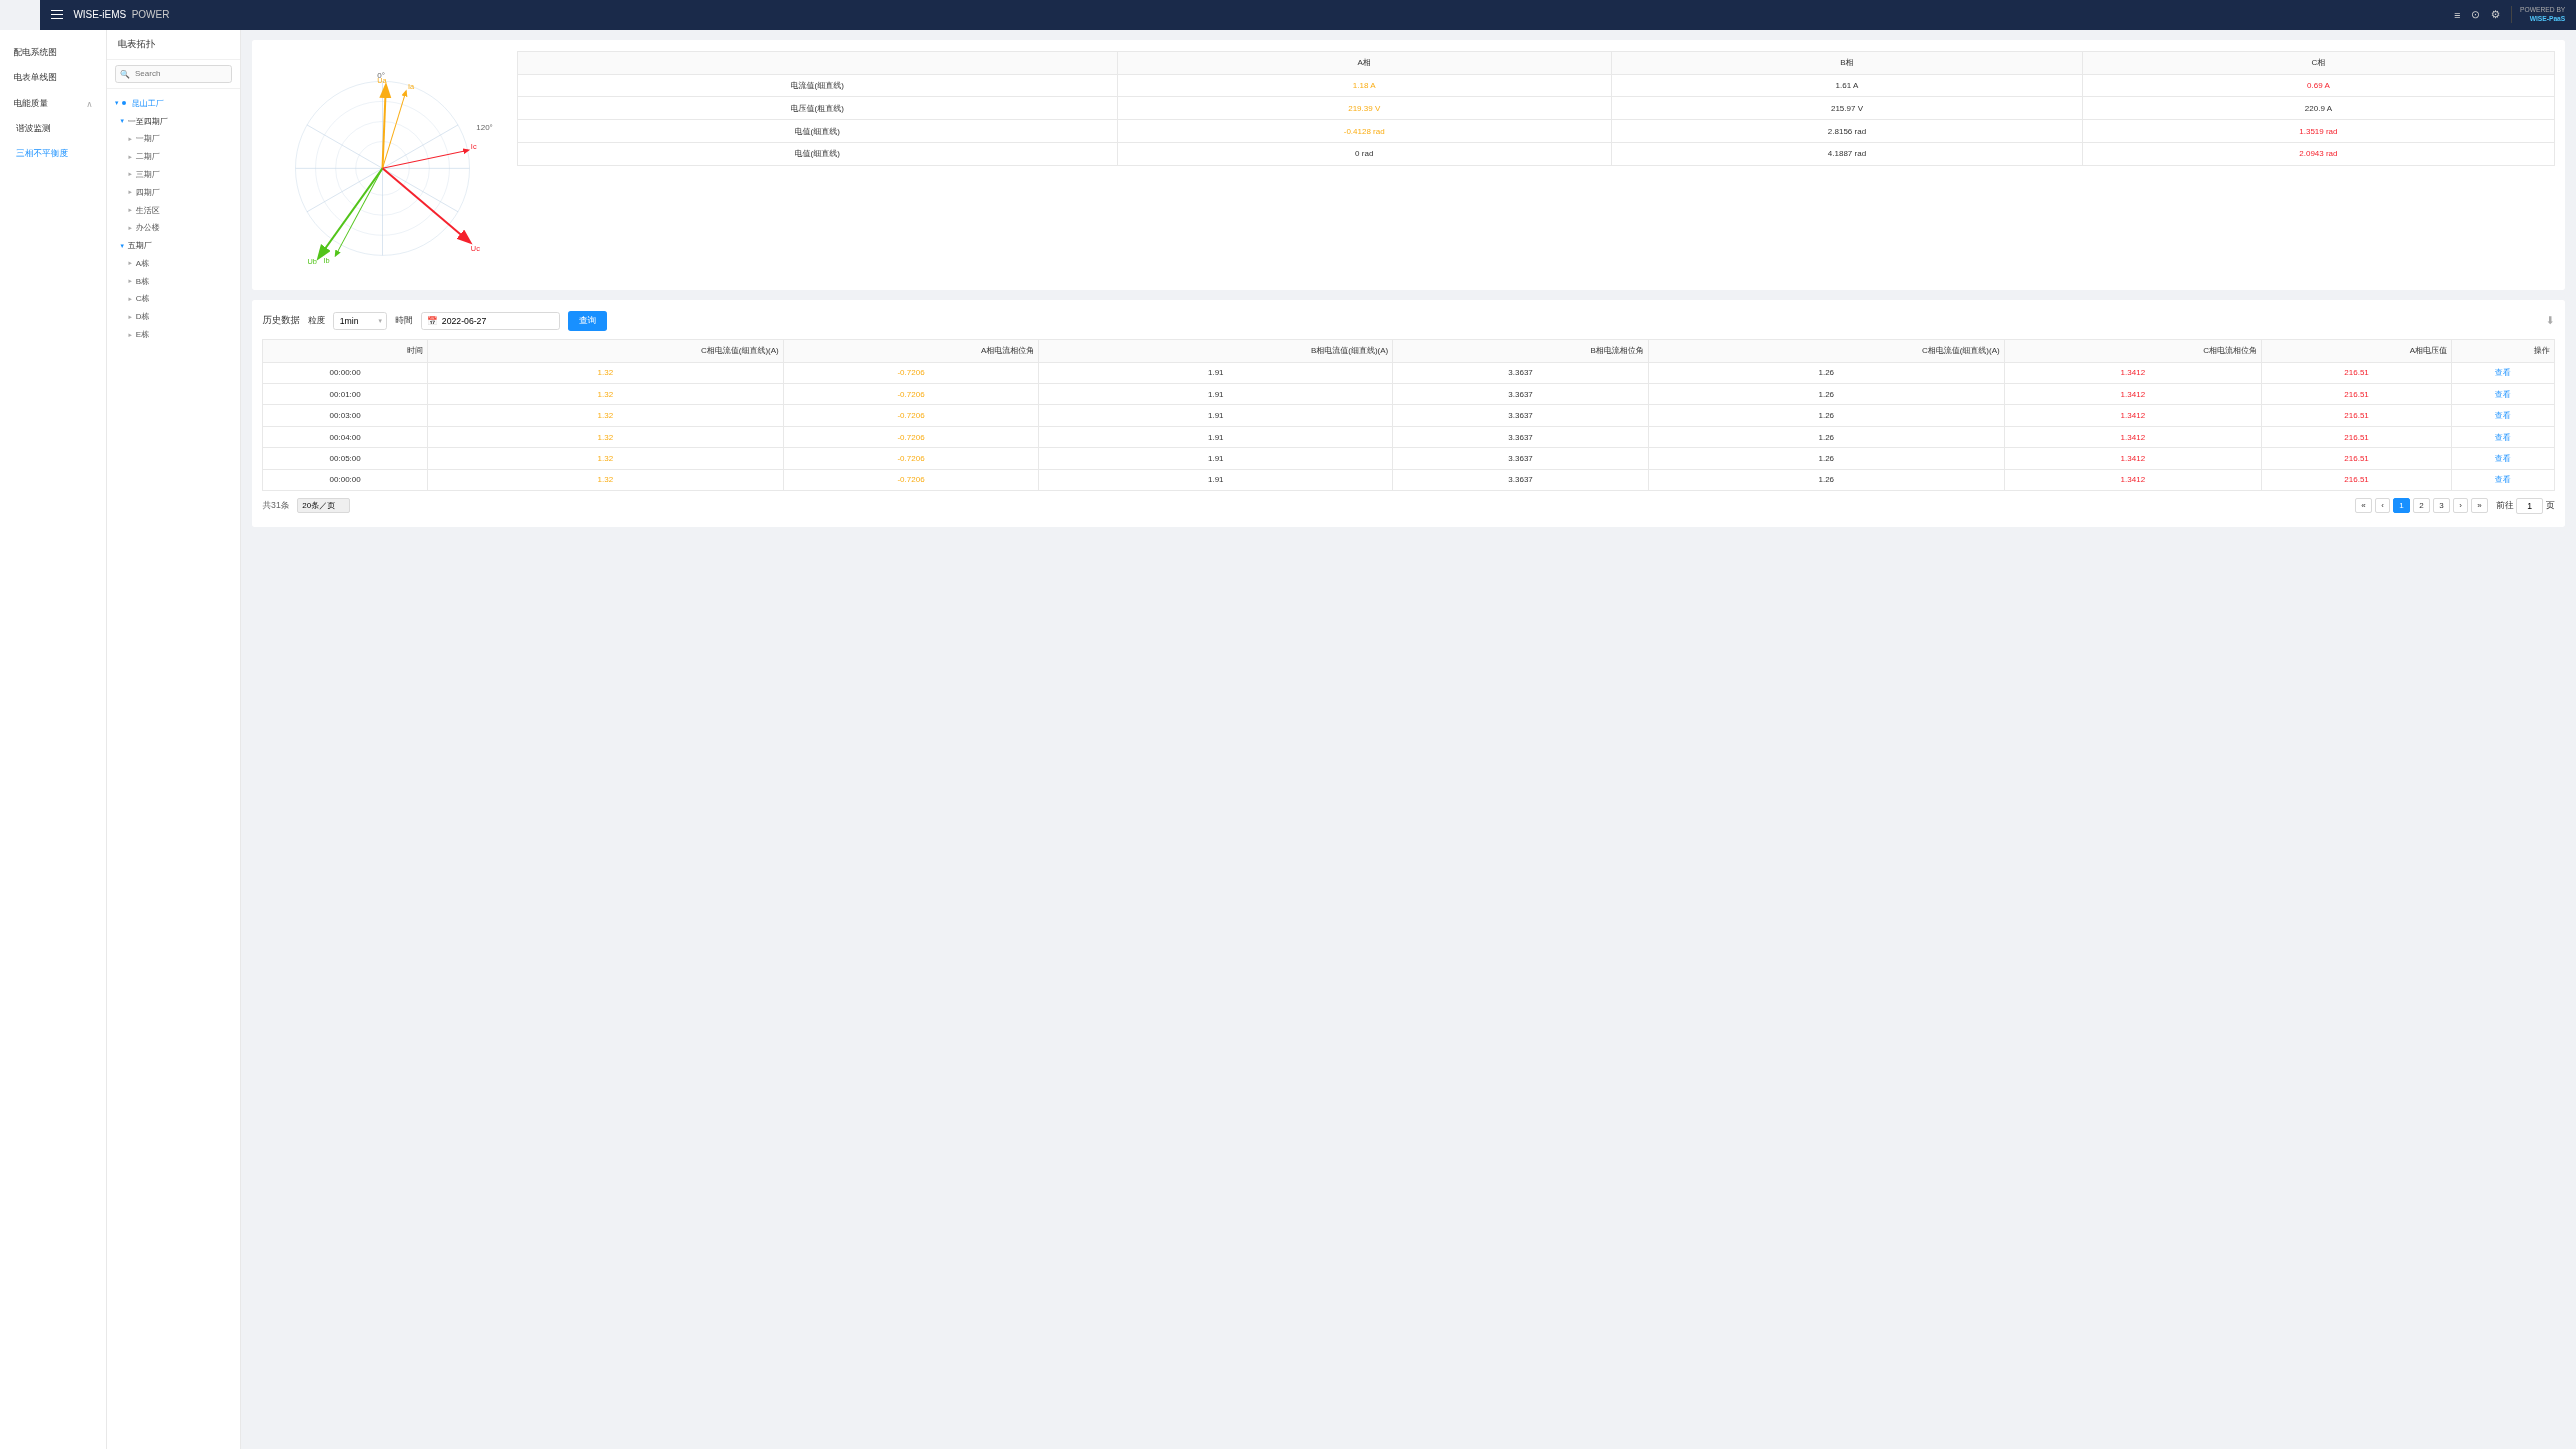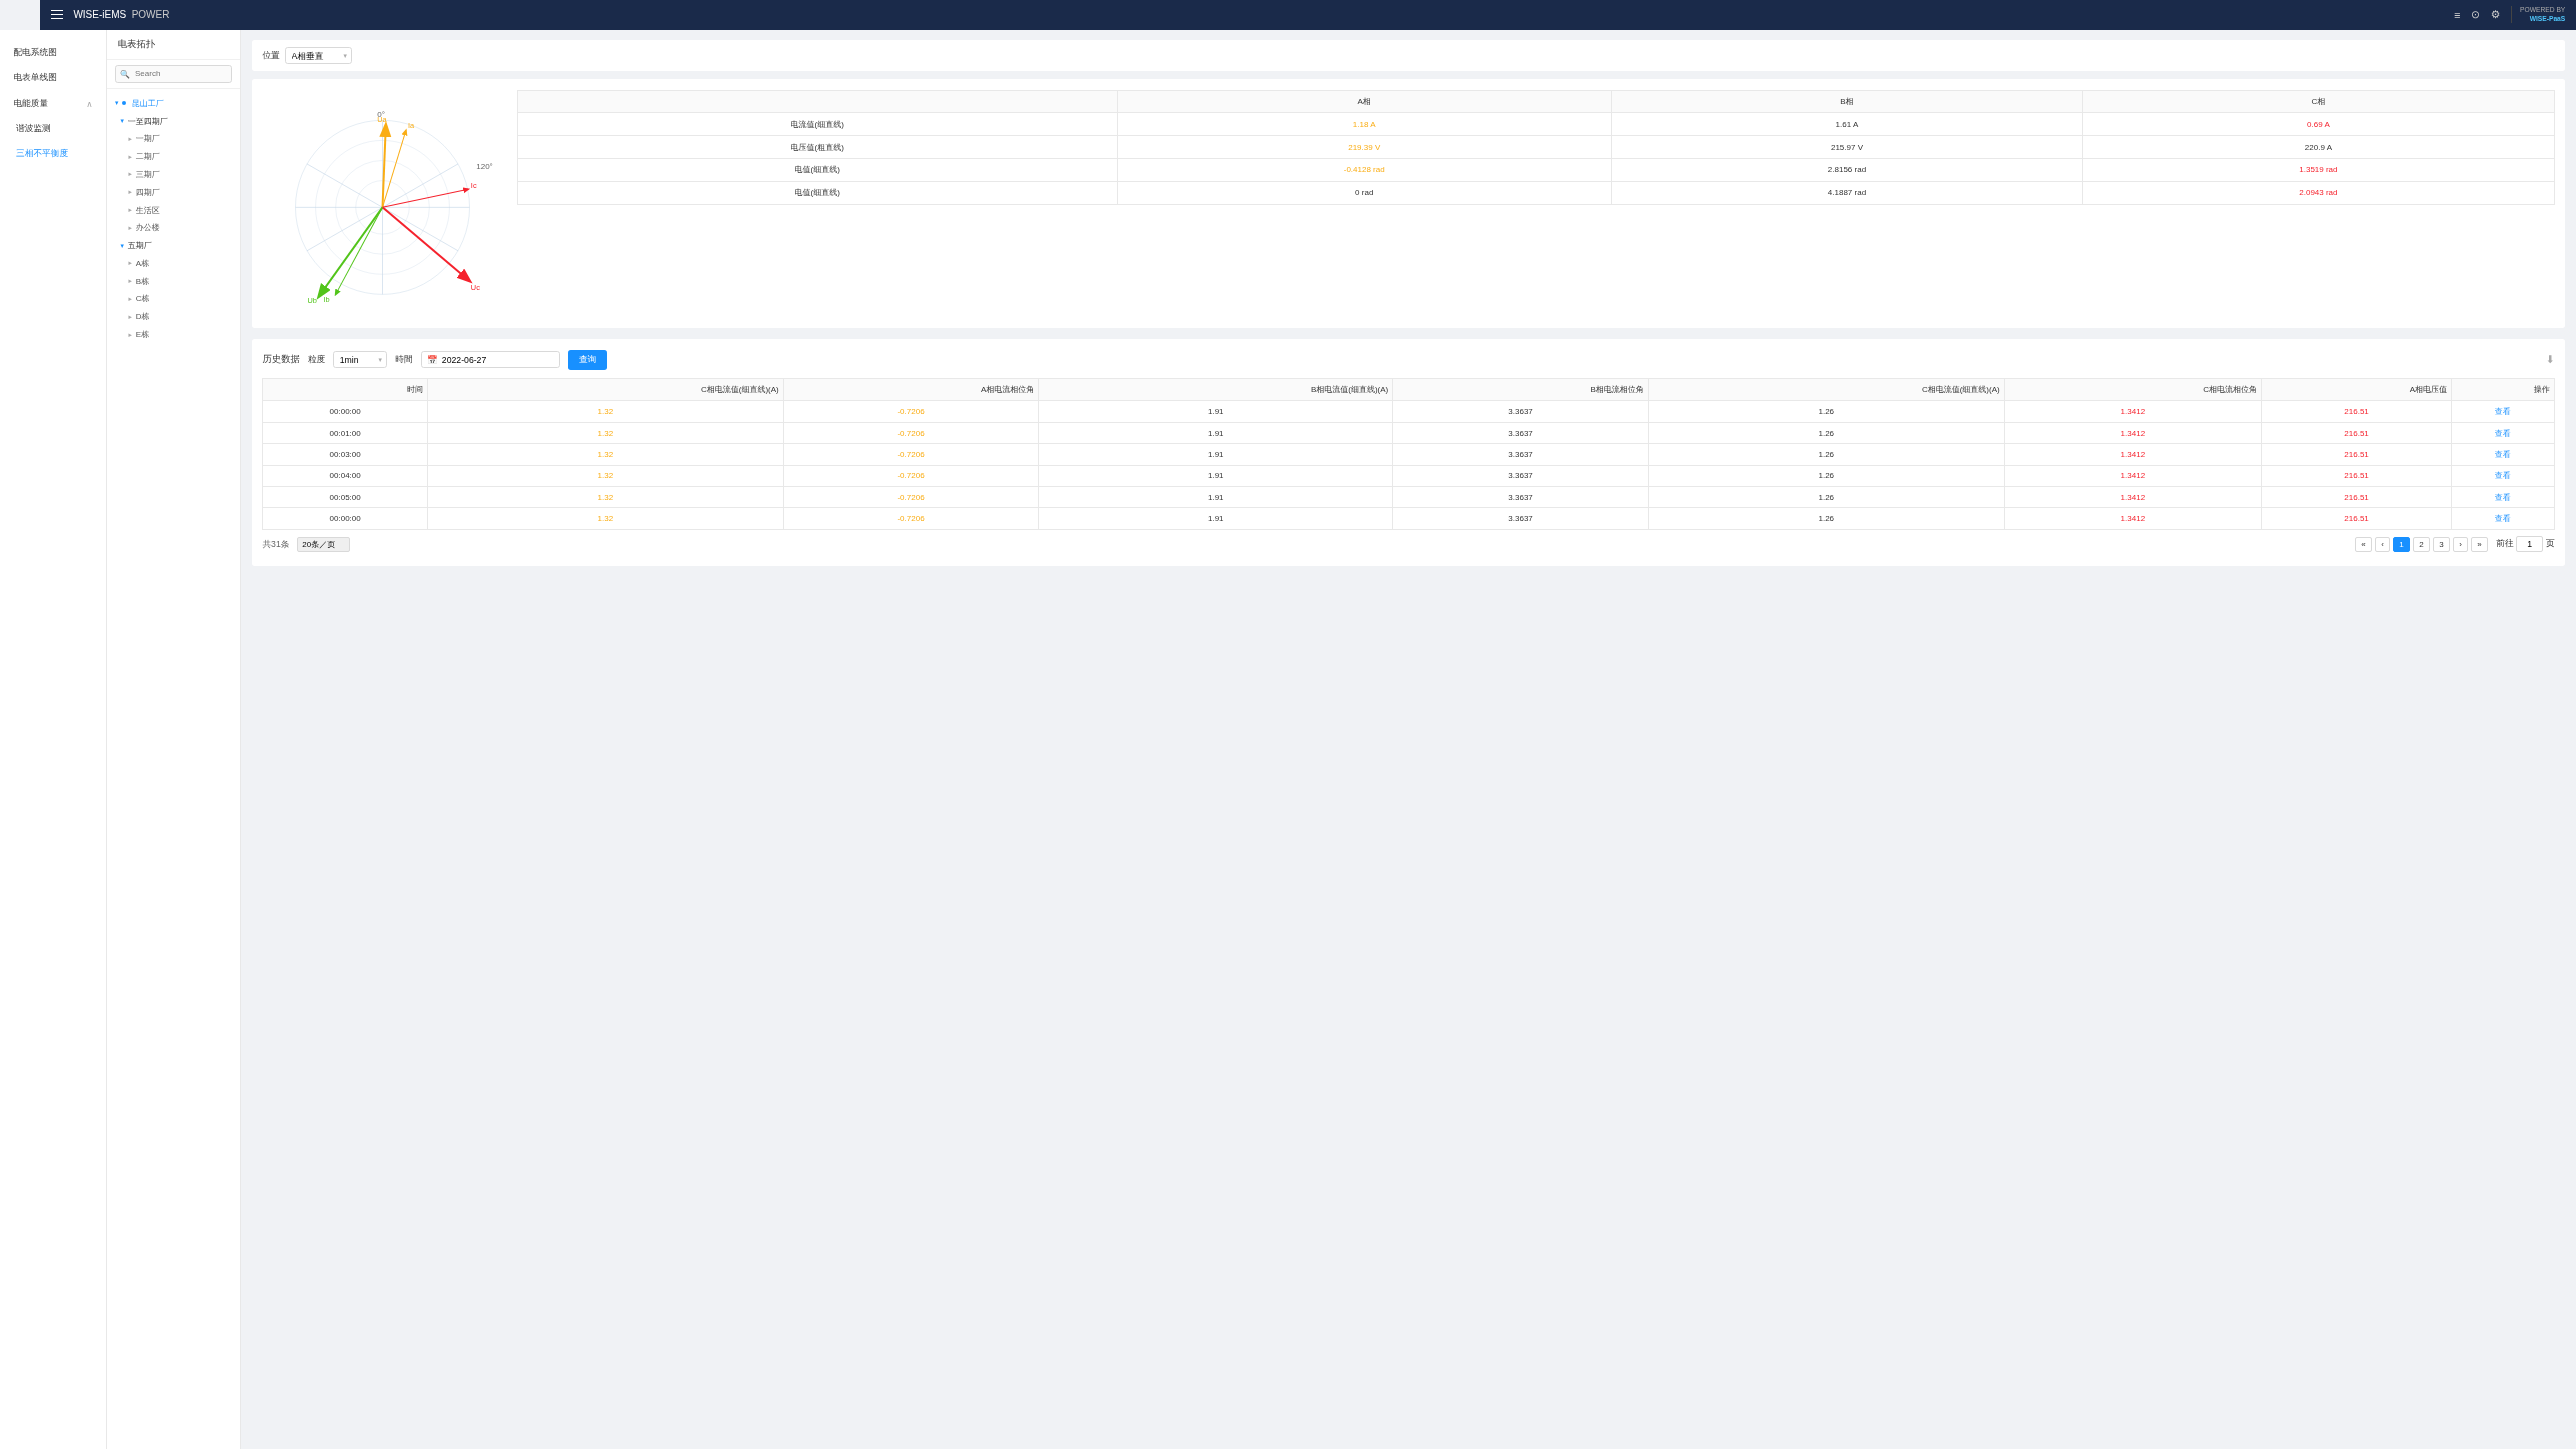--- a/index.html
+++ b/index.html
@@ -335,27 +335,20 @@
         </div>
         <div class="tree-node level-3">
           <span class="tree-arrow">▸</span>
           <span>E栋</span>
         </div>
       </div>
   </div>
 
   <div class="main-content">
 
-    <div class="position-bar">
-      <span class="position-label">位置</span>
-      <div class="select-wrap">
-        <select class="position-select" id="position-select"><option value="A相垂直">A相垂直</option><option value="B相垂直">B相垂直</option><option value="C相垂直">C相垂直</option></select>
-        <span class="select-arrow">▾</span>
-      </div>
-    </div>
 
     <div class="realtime-section">
       <div class="realtime-body">
 
         <div class="phasor-chart">
           <svg width="241" height="228" class="phasor-svg" viewBox="0 0 360 340" style="font-size:13px">
 
             <circle cx="180" cy="175" r="130" fill="none" stroke="#c8d8e8" stroke-width="1" opacity="0.7"></circle>
             <circle cx="180" cy="175" r="100" fill="none" stroke="#c8d8e8" stroke-width="1" opacity="0.5"></circle>
             <circle cx="180" cy="175" r="70" fill="none" stroke="#c8d8e8" stroke-width="1" opacity="0.5"></circle>

